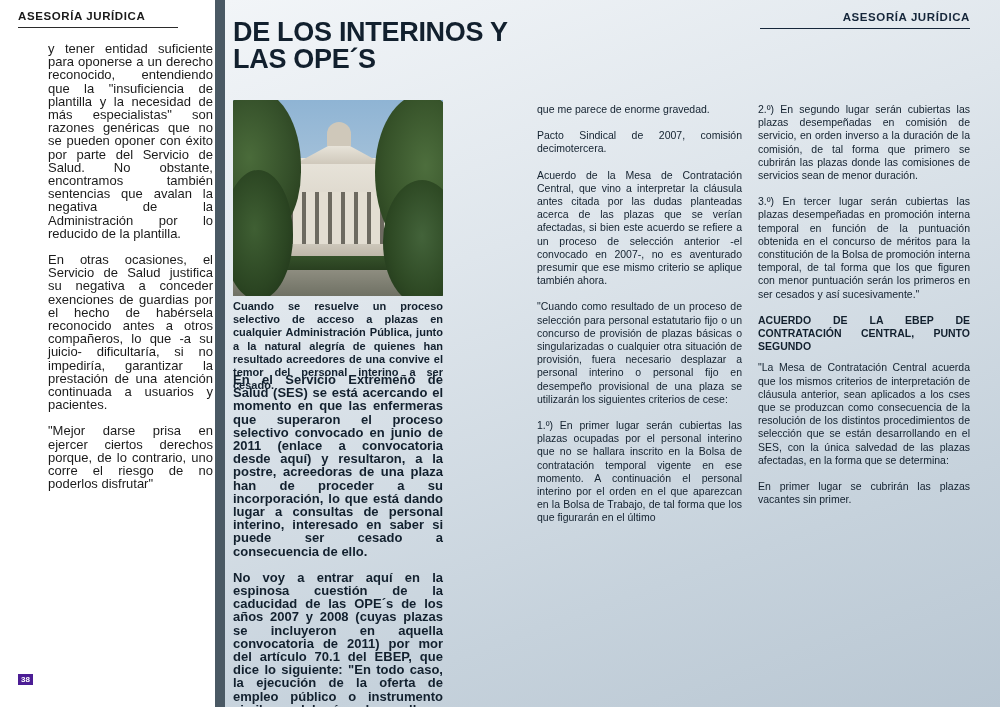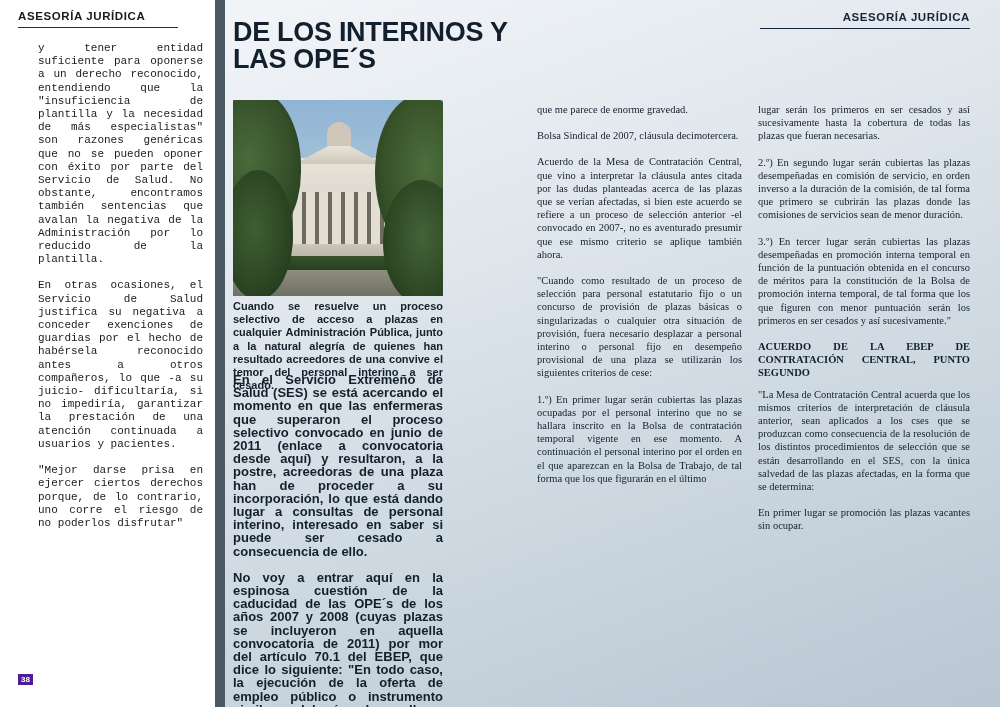--- a/index.html
+++ b/index.html
@@ -20,22 +20,22 @@
     background:#ffffff;
   }
   .left-header{
     position:absolute;left:18px;top:10px;width:180px;
     font-size:11.5px;font-weight:bold;letter-spacing:.6px;color:#1a1a1a;
   }
   .left-rule{
     position:absolute;left:18px;top:27px;width:160px;height:1px;background:#2b2b2b;
   }
   .left-body{
-    position:absolute;left:38px;top:42px;width:165px;
-    font-size:11px;line-height:13.2px;color:#1b1b1b;text-align:justify;font-family:Liberation Mono, monospace;
+    position:absolute;left:48px;top:42px;width:165px;
+    font-size:13px;line-height:13.2px;color:#1b1b1b;text-align:justify;
   }
   .left-body p{margin:0 0 13px 0;}
   .left-body p.quote{font-style:normal;}
   .page-num{
     position:absolute;left:18px;bottom:22px;
     font-size:8px;font-weight:bold;color:#ffffff;
     background:#4c1d95;padding:1px 3px;
   }
   .left-bottom-band{
     position:absolute;left:0;bottom:0;width:215px;height:36px;background:#ffffff;
@@ -132,21 +132,21 @@
   .col-b{
     position:absolute;left:233px;top:373px;width:210px;height:310px;
     font-size:13px;line-height:13.2px;font-weight:bold;color:#12202e;text-align:justify;
   }
   .col-b p{margin:0 0 13px 0;}
   
   .col{
     position:absolute;
     font-size:10.5px;line-height:13.2px;color:#12202e;text-align:justify;
   }
-  .col p{margin:0 0 13px 0;font-family:Liberation Serif, serif;}
+  .col p{margin:0 0 13px 0;}
   .col .sub{font-weight:bold;margin-bottom:8px;}
   .col-c{left:537px;top:103px;width:205px;}
   .col-d{left:758px;top:103px;width:212px;}
 </style>
 </head>
 <body>
 
 <div class="page">
 
   <div class="left-col">
@@ -188,28 +188,27 @@
 
   <div class="caption">Cuando se resuelve un proceso selectivo de acceso a plazas en cualquier Administración Pública, junto a la natural alegría de quienes han resultado acreedores de una convive el temor del personal interino a ser cesado.</div>
 
   <div class="col-b">
     <p>En el Servicio Extremeño de Salud (SES) se está acercando el momento en que las enfermeras que superaron el proceso selectivo convocado en junio de 2011 (enlace a convocatoria desde aquí) y resultaron, a la postre, acreedoras de una plaza han de proceder a su incorporación, lo que está dando lugar a consultas de personal interino, interesado en saber si puede ser cesado a consecuencia de ello.</p>
     <p>No voy a entrar aquí en la espinosa cuestión de la caducidad de las OPE´s de los años 2007 y 2008 (cuyas plazas se incluyeron en aquella convocatoria de 2011) por mor del artículo 70.1 del EBEP, que dice lo siguiente: "En todo caso, la ejecución de la oferta de empleo público o instrumento similar deberá desarrollarse dentro del plazo improrrogable de tres años". Sólo dejo apuntada esa posible (más que posibilidad, es un hecho) caducidad,</p>
   </div>
 
   <div class="col col-c">
     <p>que me parece de enorme gravedad.</p>
-    <p>Bolsa Sindical de 2007, cláusula decimotercera.</p>
+    <p>Pacto Sindical de 2007, comisión decimotercera.</p>
     <p>Acuerdo de la Mesa de Contratación Central, que vino a interpretar la cláusula antes citada por las dudas planteadas acerca de las plazas que se verían afectadas, si bien este acuerdo se refiere a un proceso de selección anterior -el convocado en 2007-, no es aventurado presumir que ese mismo criterio se aplique también ahora.</p>
     <p>"Cuando como resultado de un proceso de selección para personal estatutario fijo o un concurso de provisión de plazas básicas o singularizadas o cualquier otra situación de provisión, fuera necesario desplazar a personal interino o personal fijo en desempeño provisional de una plaza se utilizarán los siguientes criterios de cese:</p>
     <p>1.º) En primer lugar serán cubiertas las plazas ocupadas por el personal interino que no se hallara inscrito en la Bolsa de contratación temporal vigente en ese momento. A continuación el personal interino por el orden en el que aparezcan en la Bolsa de Trabajo, de tal forma que los que figurarán en el último</p>
   </div>
 
   <div class="col col-d">
-    <p>lugar serán los primeros en ser cesados y así sucesivamente hasta la cobertura de todas las plazas que fueran necesarias.</p>
     <p>2.º) En segundo lugar serán cubiertas las plazas desempeñadas en comisión de servicio, en orden inverso a la duración de la comisión, de tal forma que primero se cubrirán las plazas donde las comisiones de servicios sean de menor duración.</p>
     <p>3.º) En tercer lugar serán cubiertas las plazas desempeñadas en promoción interna temporal en función de la puntuación obtenida en el concurso de méritos para la constitución de la Bolsa de promoción interna temporal, de tal forma que los que figuren con menor puntuación serán los primeros en ser cesados y así sucesivamente."</p>
     <p class="sub">ACUERDO DE LA EBEP DE CONTRATACIÓN CENTRAL, PUNTO SEGUNDO</p>
     <p>"La Mesa de Contratación Central acuerda que los mismos criterios de interpretación de cláusula anterior, sean aplicados a los cses que se produzcan como consecuencia de la resolución de los distintos procedimientos de selección que se están desarrollando en el SES, con la única salvedad de las plazas afectadas, en la forma que se determina:</p>
-    <p>En primer lugar se promoción las plazas vacantes sin ocupar.</p>
+    <p>En primer lugar se cubrirán las plazas vacantes sin primer.</p>
   </div>
 
 </div>
 
 </body></html>

